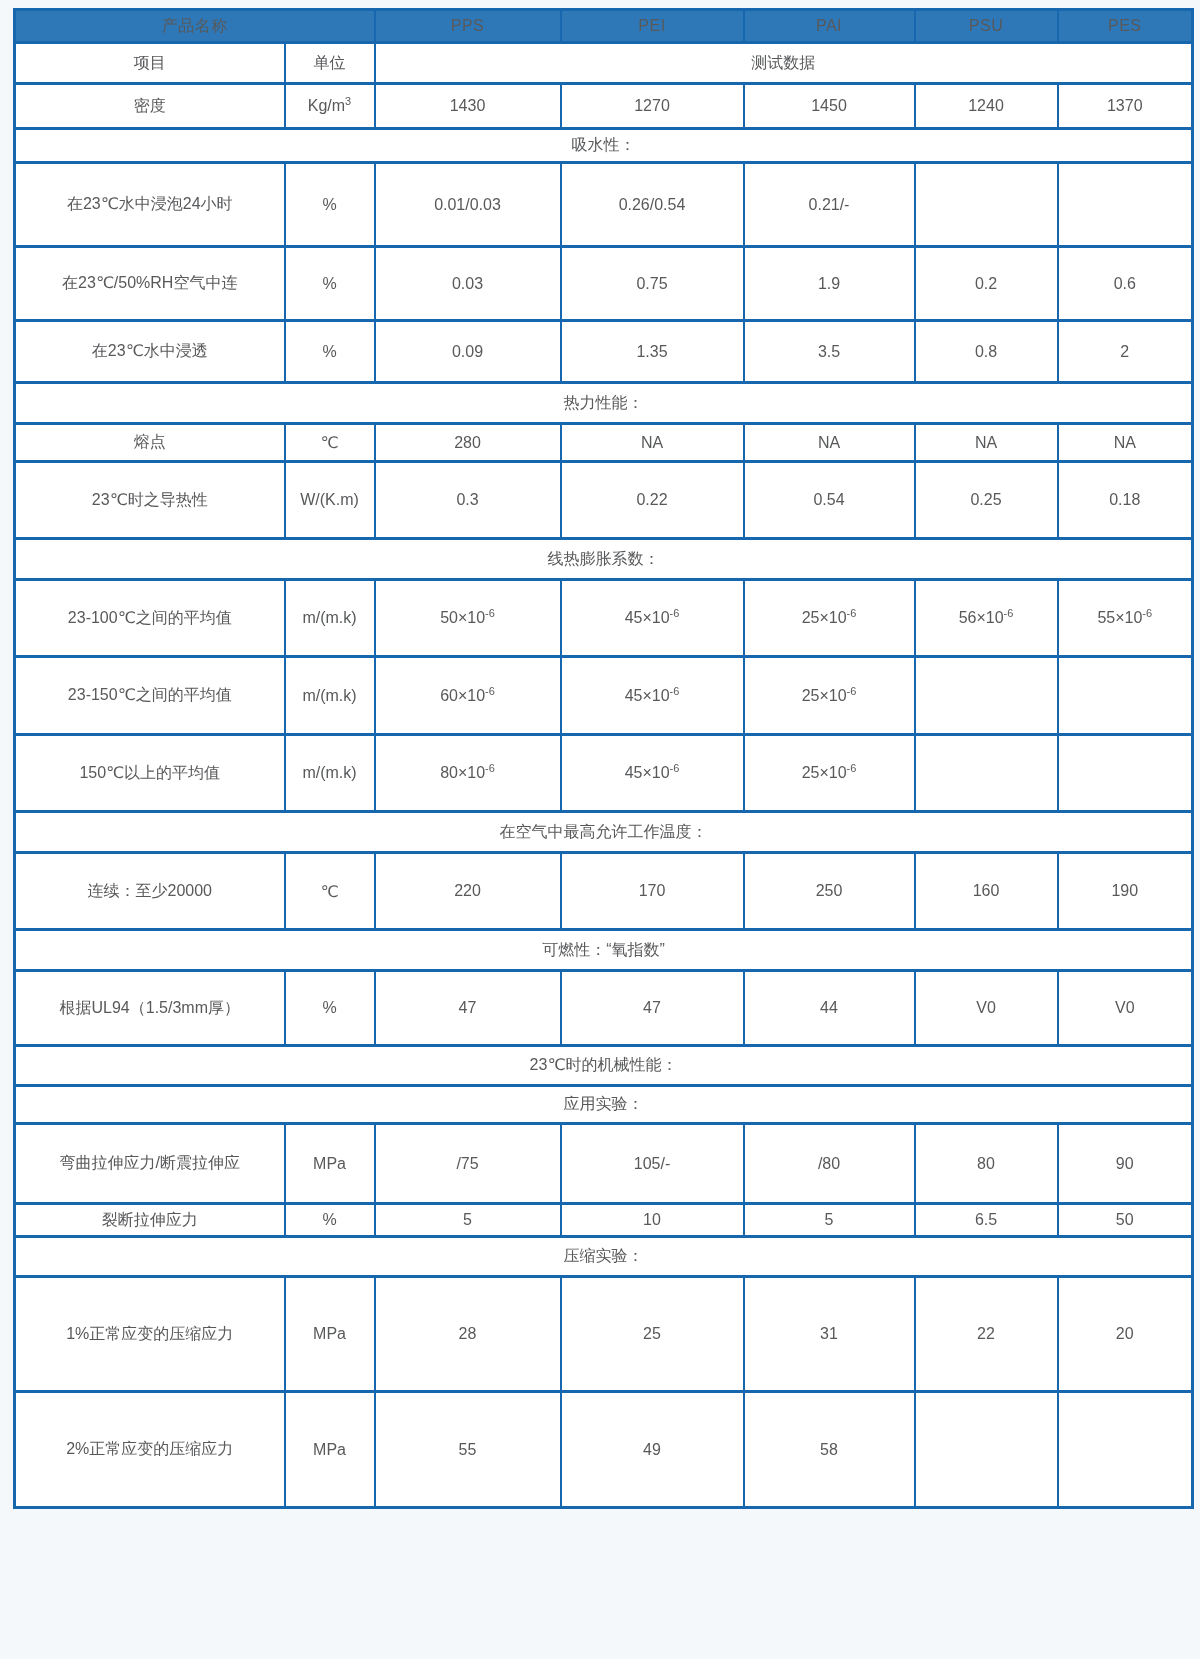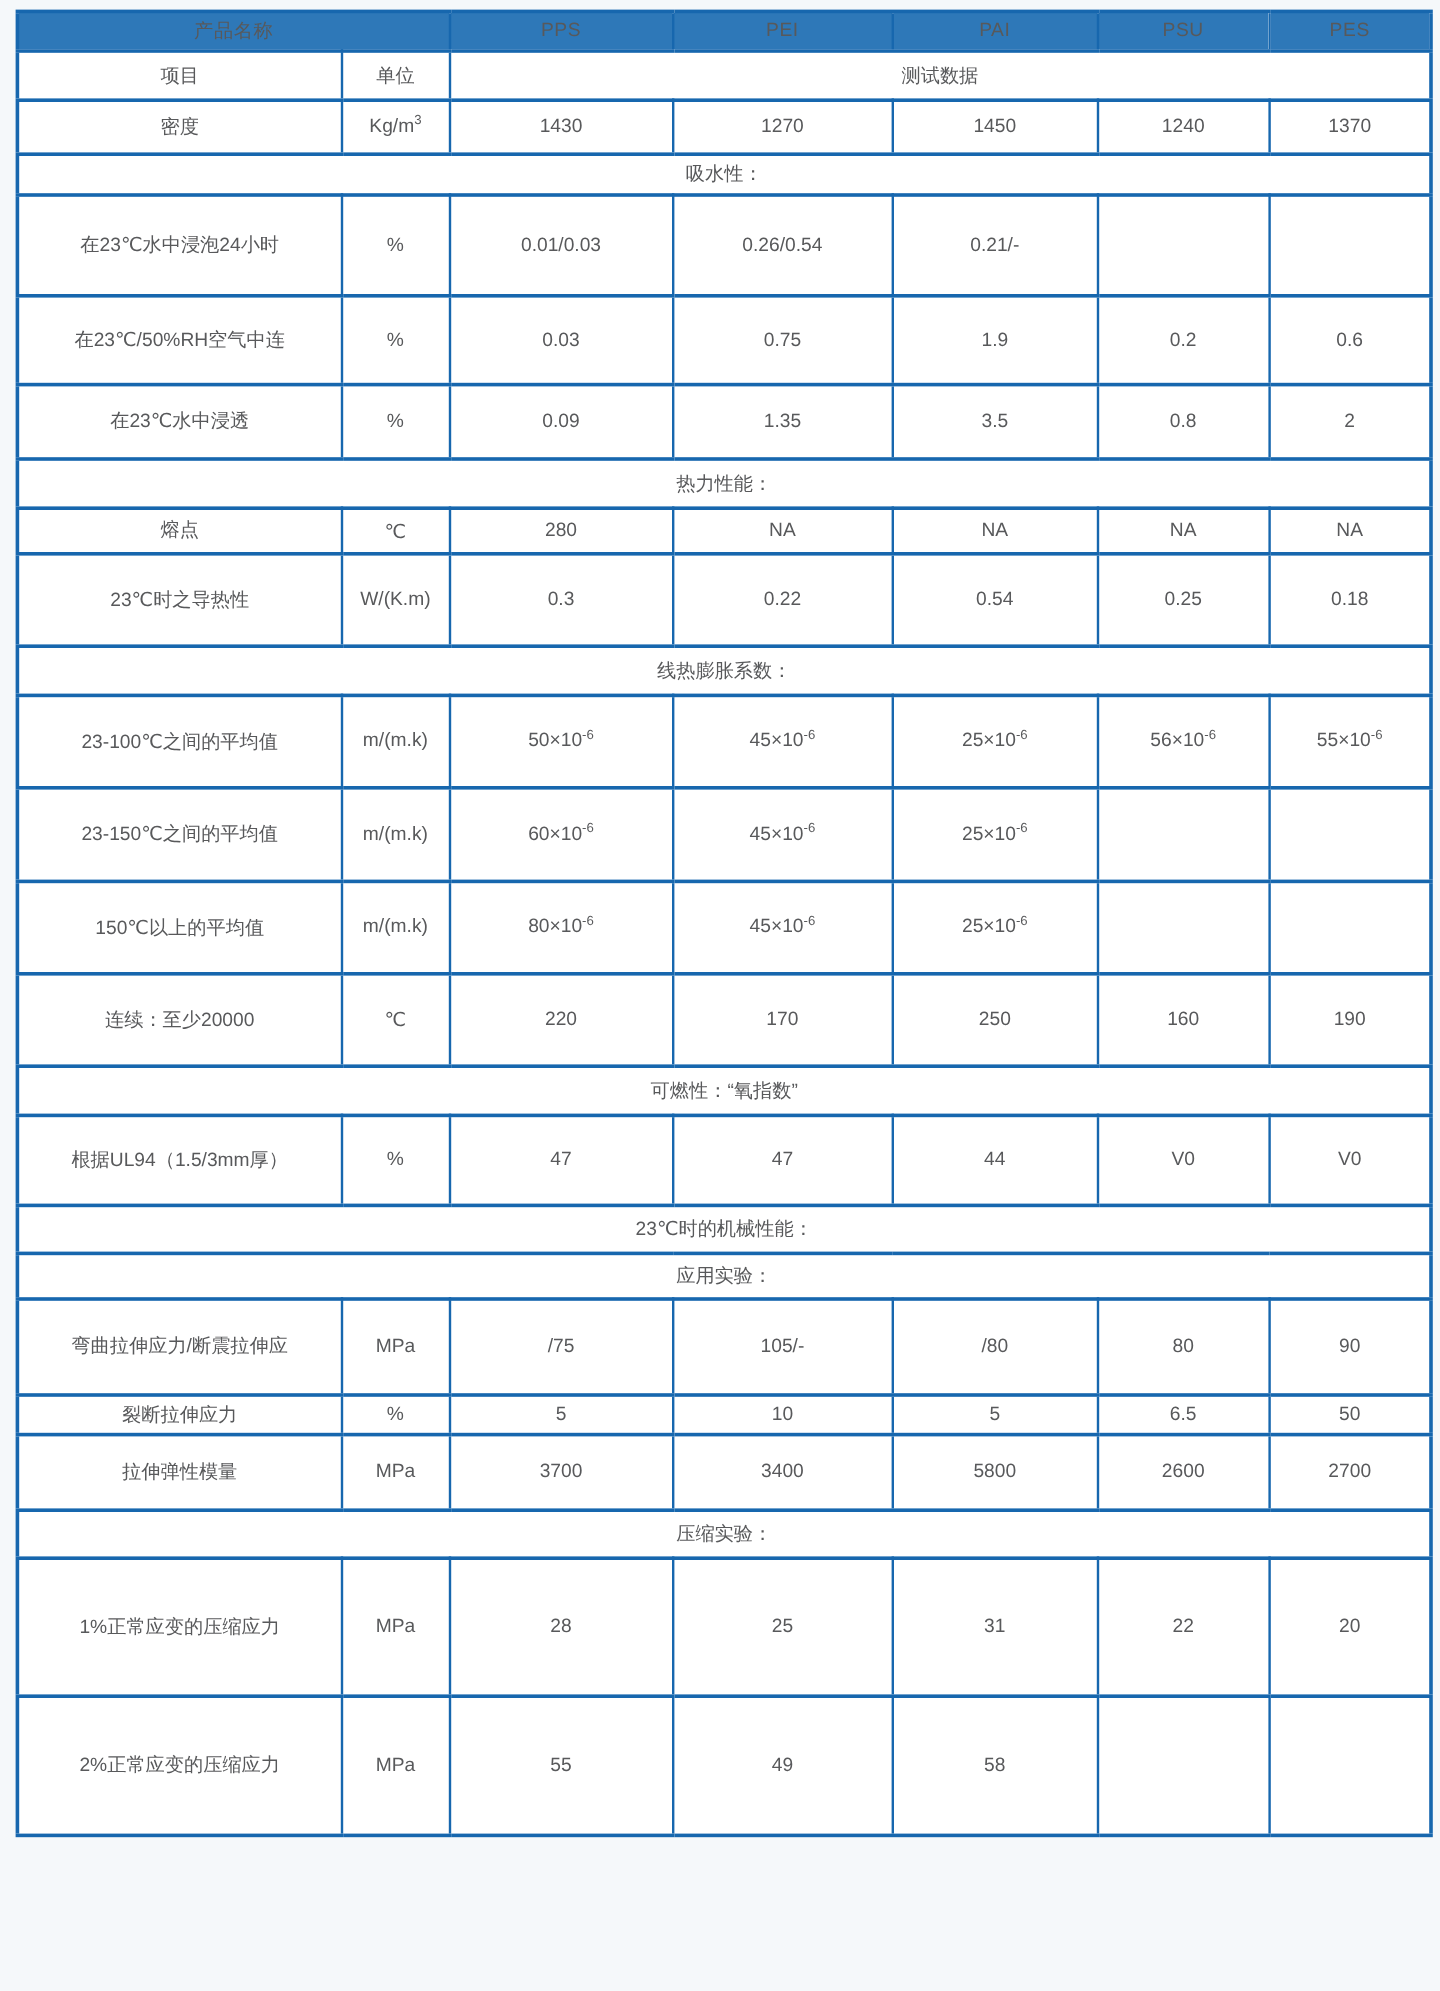--- a/index.html
+++ b/index.html
@@ -172,20 +172,23 @@
         </tr>
         <tr style="height: 77px;">
           <td>150℃以上的平均值</td>
           <td>m/(m.k)</td>
           <td>80×10<sup>-6</sup></td>
           <td>45×10<sup>-6</sup></td>
           <td>25×10<sup>-6</sup></td>
           <td></td>
           <td></td>
         </tr>
+        <tr style="height: 41px;">
+          <td colspan="7" class="section">在空气中最高允许工作温度：</td>
+        </tr>
         <tr style="height: 77px;">
           <td>连续：至少20000</td>
           <td>℃</td>
           <td>220</td>
           <td>170</td>
           <td>250</td>
           <td>160</td>
           <td>190</td>
         </tr>
         <tr style="height: 41px;">
@@ -217,29 +220,20 @@
         </tr>
         <tr style="height: 33px;">
           <td>裂断拉伸应力</td>
           <td>%</td>
           <td>5</td>
           <td>10</td>
           <td>5</td>
           <td>6.5</td>
           <td>50</td>
         </tr>
-        <tr style="height: 63px;">
-          <td>拉伸弹性模量</td>
-          <td>MPa</td>
-          <td>3700</td>
-          <td>3400</td>
-          <td>5800</td>
-          <td>2600</td>
-          <td>2700</td>
-        </tr>
         <tr style="height: 40px;">
           <td colspan="7" class="section">压缩实验：</td>
         </tr>
         <tr style="height: 115px;">
           <td>1%正常应变的压缩应力</td>
           <td>MPa</td>
           <td>28</td>
           <td>25</td>
           <td>31</td>
           <td>22</td>

